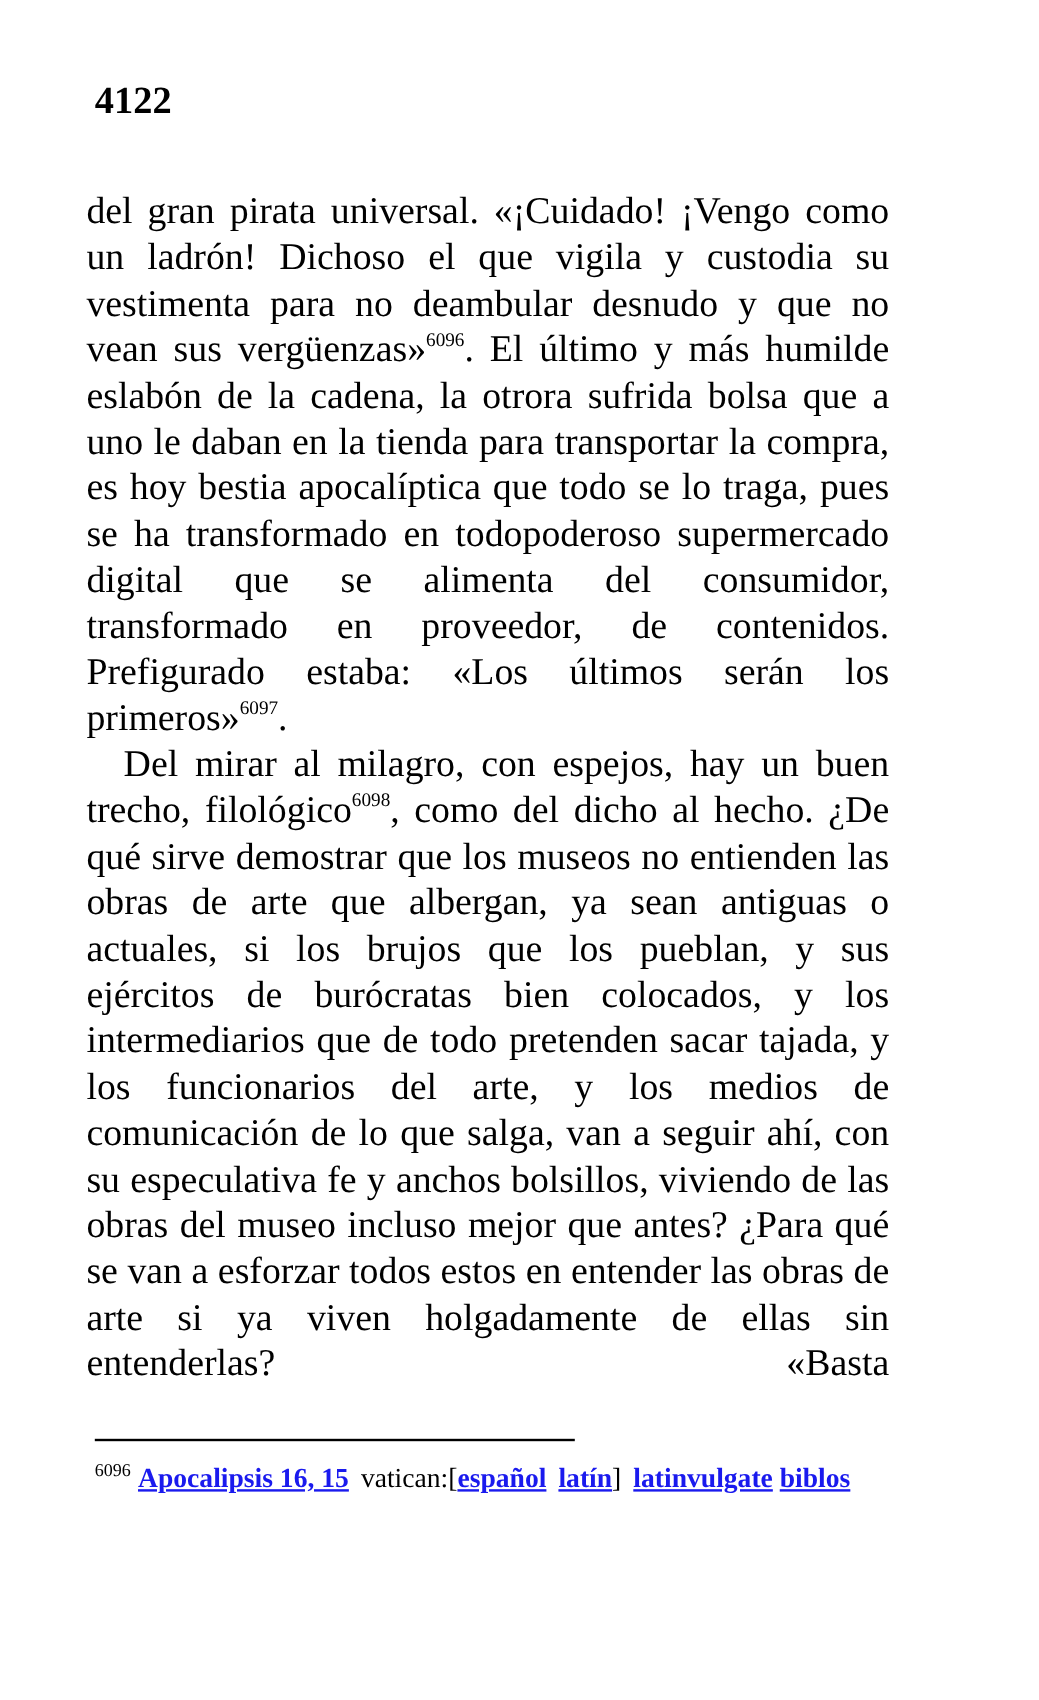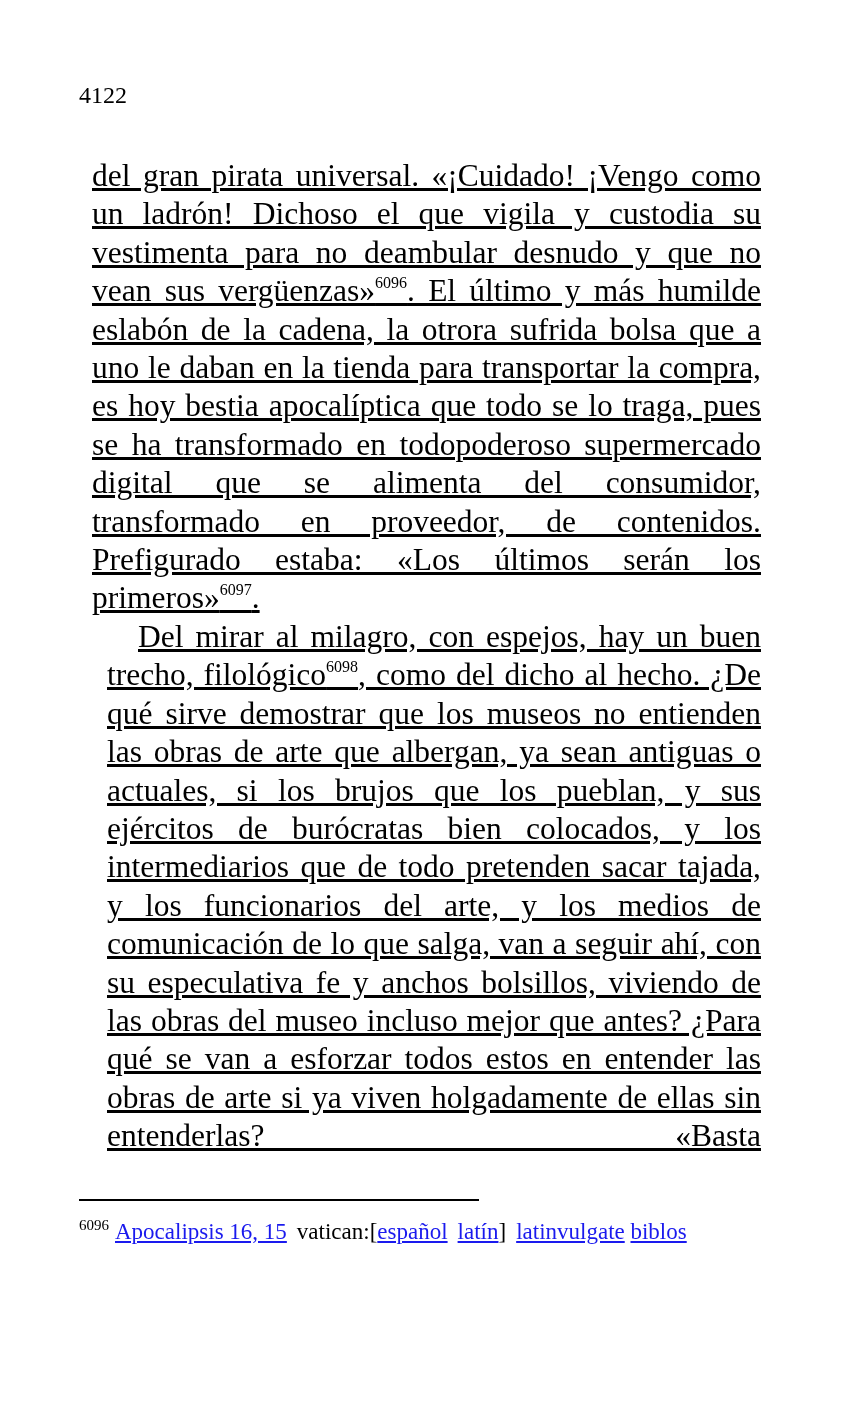--- a/index.html
+++ b/index.html
@@ -2,49 +2,49 @@
 <html><head>
 <meta charset="utf-8">
 <style>
   html, body { margin: 0; padding: 0; background: #ffffff; }
   body {
     width: 866px; height: 1417px; position: relative; overflow: hidden;
     font-family: "Liberation Serif", "DejaVu Serif", serif;
     color: #000000;
   }
   .page-number {
-    position: absolute; left: 79px; top: 80px;
-    font-size: 24px; line-height: 30px;
+    position: absolute; left: 79px; top: 68px;
+    font-size: 32px; line-height: 30px; font-weight: bold;
   }
   .body-text {
-    position: absolute; left: 92px; top: 157px; width: 669px;
+    position: absolute; left: 72px; top: 157px; width: 669px;
     font-size: 31.5px; line-height: 38.4px;
-    text-align: justify; text-align-last: auto; text-decoration: underline;
+    text-align: justify; text-align-last: auto;
   }
   .body-text p { margin: 0; }
   .body-text p.indent { text-indent: 31px; }
-  .body-text p.last-justified { text-align-last: justify; margin-left: 15px; }
+  .body-text p.last-justified { text-align-last: justify; }
   sup.fnref {
     font-size: 16px; line-height: 0; vertical-align: 0;
     position: relative; top: -13px;
   }
   .separator {
     position: absolute; left: 79px; top: 1199px; width: 400px;
     height: 0; border-top: 2px solid #000;
   }
   .footnotes {
     position: absolute; left: 79px; top: 1216px; width: 680px;
     font-size: 23px; line-height: 31.5px;
   }
   .fn { white-space: nowrap; }
   .fn sup {
     font-size: 15px; line-height: 0; position: relative; top: -9px; vertical-align: 0;
     margin-right: 6px;
   }
-  .footnotes a { color: #1a1aee; text-decoration: underline; }
+  .footnotes a { color: #1a1aee; text-decoration: underline; font-weight: bold; }
   .gap1 { display: inline-block; width: 10px; }
   .gap2 { display: inline-block; width: 16px; }
 </style>
 </head>
 <body>
 
 <div class="page-number">4122</div>
 
 <div class="body-text">
   <p><span>del gran pirata universal. «¡Cuidado! ¡Vengo como un ladrón! Dichoso el que vigila y custodia su vestimenta para no deambular desnudo y que no vean sus vergüenzas»</span><sup class="fnref">6096</sup><span>. El último y más humilde eslabón de la cadena, la otrora sufrida bolsa que a uno le daban en la tienda para transportar la compra, es hoy bestia apocalíptica que todo se lo traga, pues se ha transformado en todopoderoso supermercado digital que se alimenta del consumidor, transformado en proveedor, de contenidos. Prefigurado estaba: «Los últimos serán los primeros»</span><sup class="fnref">6097</sup><span>.</span></p>

